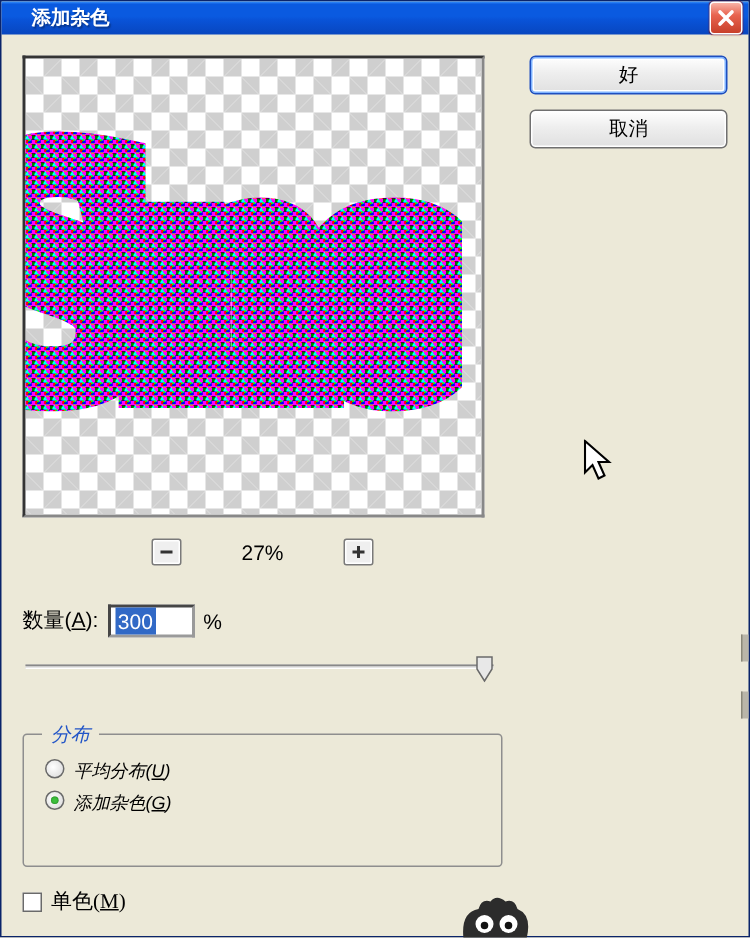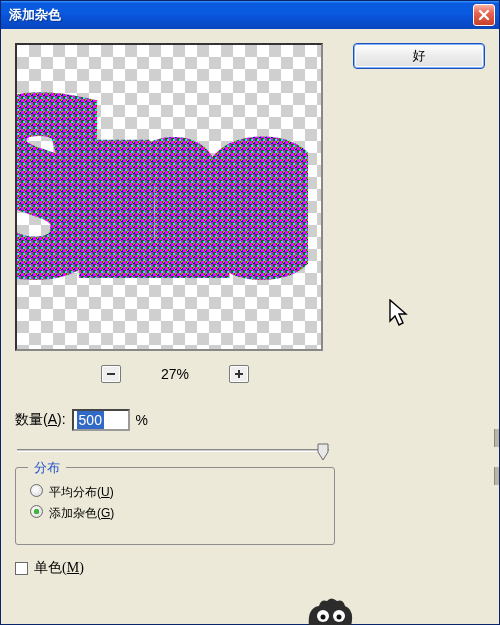--- a/index.html
+++ b/index.html
@@ -18,21 +18,21 @@
     background: #ece9d8;
     border: 1px solid #0a246a;
     display: flex;
     flex-direction: column;
   }
   .titlebar {
     height: 28px;
     background: linear-gradient(to bottom, #3a95ff 0%, #0a5ae0 8%, #0a5ae0 45%, #0953d8 55%, #0846bf 100%);
     display: flex;
     align-items: center;
-    padding: 0 4px 0 8px;
+    padding: 0 4px 0 20px;
     color: #fff;
     font-weight: bold;
     font-size: 13px;
     position: relative;
   }
   .title-text { flex: 1; text-shadow: 1px 1px 1px rgba(0,0,0,.3); }
   .close-btn {
     width: 22px; height: 22px;
     background: linear-gradient(to bottom, #f8b2a6, #e86450 40%, #c8402a);
     border: 1px solid #fff;
@@ -123,25 +123,26 @@
     height: 3px; background: #ccc;
     border-top: 1px solid #888; border-bottom: 1px solid #fff;
   }
   .slider-thumb {
     position: absolute; top: 0; width: 14px; height: 18px;
     transform: translateX(-50%);
   }
   .slider-thumb svg { display: block; }
 
   .fieldset {
-    margin-top: 6px;
+    margin-top: 34px;
     border: 1px solid #8e8e8e;
     border-radius: 3px;
-    padding: 12px 14px 18px;
+    padding: 12px 14px 29px;
     position: relative;
+    font-style: italic;
   }
   .fieldset .legend {
     position: absolute; top: -9px; left: 12px;
     background: #ece9d8; padding: 0 6px;
     font-size: 13px; color: #2255c7;
   }
   .radio-row, .check-row {
     display: flex; align-items: flex-start; gap: 6px;
     font-size: 12px; margin: 4px 0;
   }
@@ -238,21 +239,21 @@
               <rect x="4" y="1" width="2" height="8" fill="#333"></rect>
             </svg>
         </div>
       </div>
 
       <div class="amount-row">
         <span>
           <span>数量(</span><u>A</u><span>):</span>
         </span>
         <span style="display:inline-flex;align-items:center;border:2px inset #9a9a9a;background:#fff;height:22px;width:58px;padding:0 3px;">
-          <span class="amount-input-sel">500</span>
+          <span class="amount-input-sel">300</span>
         </span>
         <span>%</span>
       </div>
 
       <div class="slider-row">
         <div class="slider-track">
           <div class="rail"></div>
           <div class="slider-thumb" id="slider-thumb" style="left: 98%;">
             <svg width="14" height="18" viewBox="0 0 14 18">
                 <path d="M2 1 H12 V9 L7 17 L2 9 Z" fill="#e8e8e8" stroke="#6a6a6a"></path>
@@ -280,20 +281,21 @@
       <div class="mono-row">
         <span class="checkbox" id="mono-cb"></span>
         <span>
           <span>单色(</span><u>M</u><span>)</span>
         </span>
       </div>
     </div>
 
     <div class="right-col">
       <div class="btn default">好</div>
+      <div class="btn">取消</div>
     </div>
 
     <div class="right-edge-stubs">
       <div class="stub"></div>
         <div class="stub"></div>
     </div>
 
     <div class="cursor" id="cursor" style="left: 388px; top: 270px;">
       <svg width="20" height="28" viewBox="0 0 20 28">
           <path d="M1 1 L1 22 L6 17 L10 26 L14 24 L10 15 L17 15 Z" fill="#fff" stroke="#000" stroke-width="1.4"></path>

